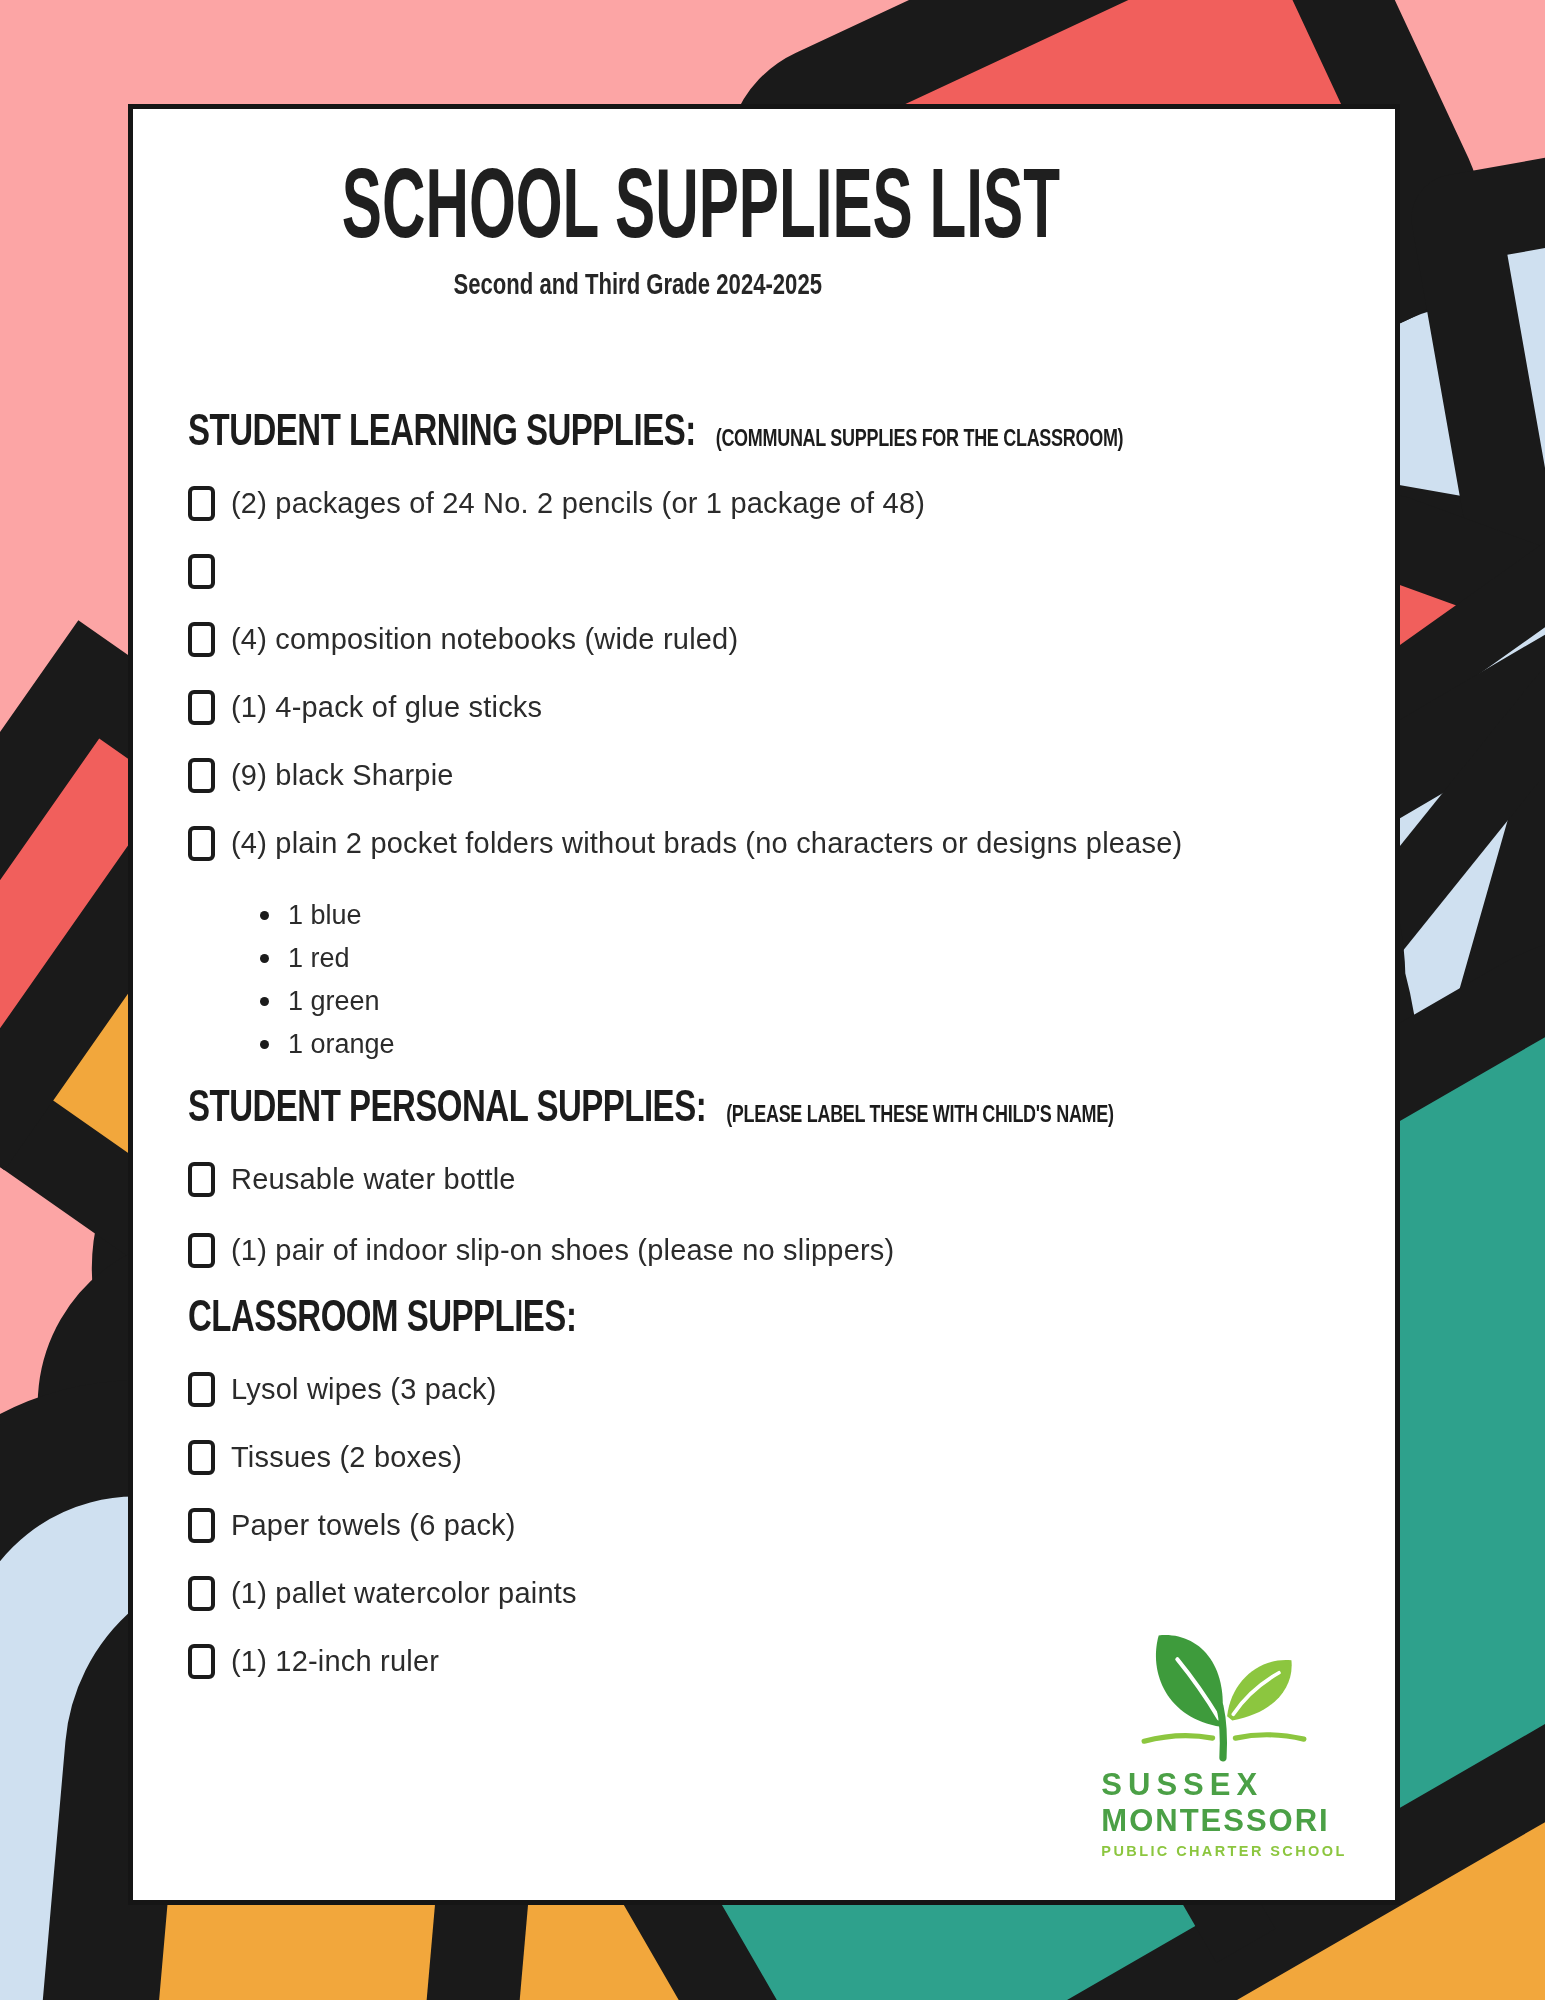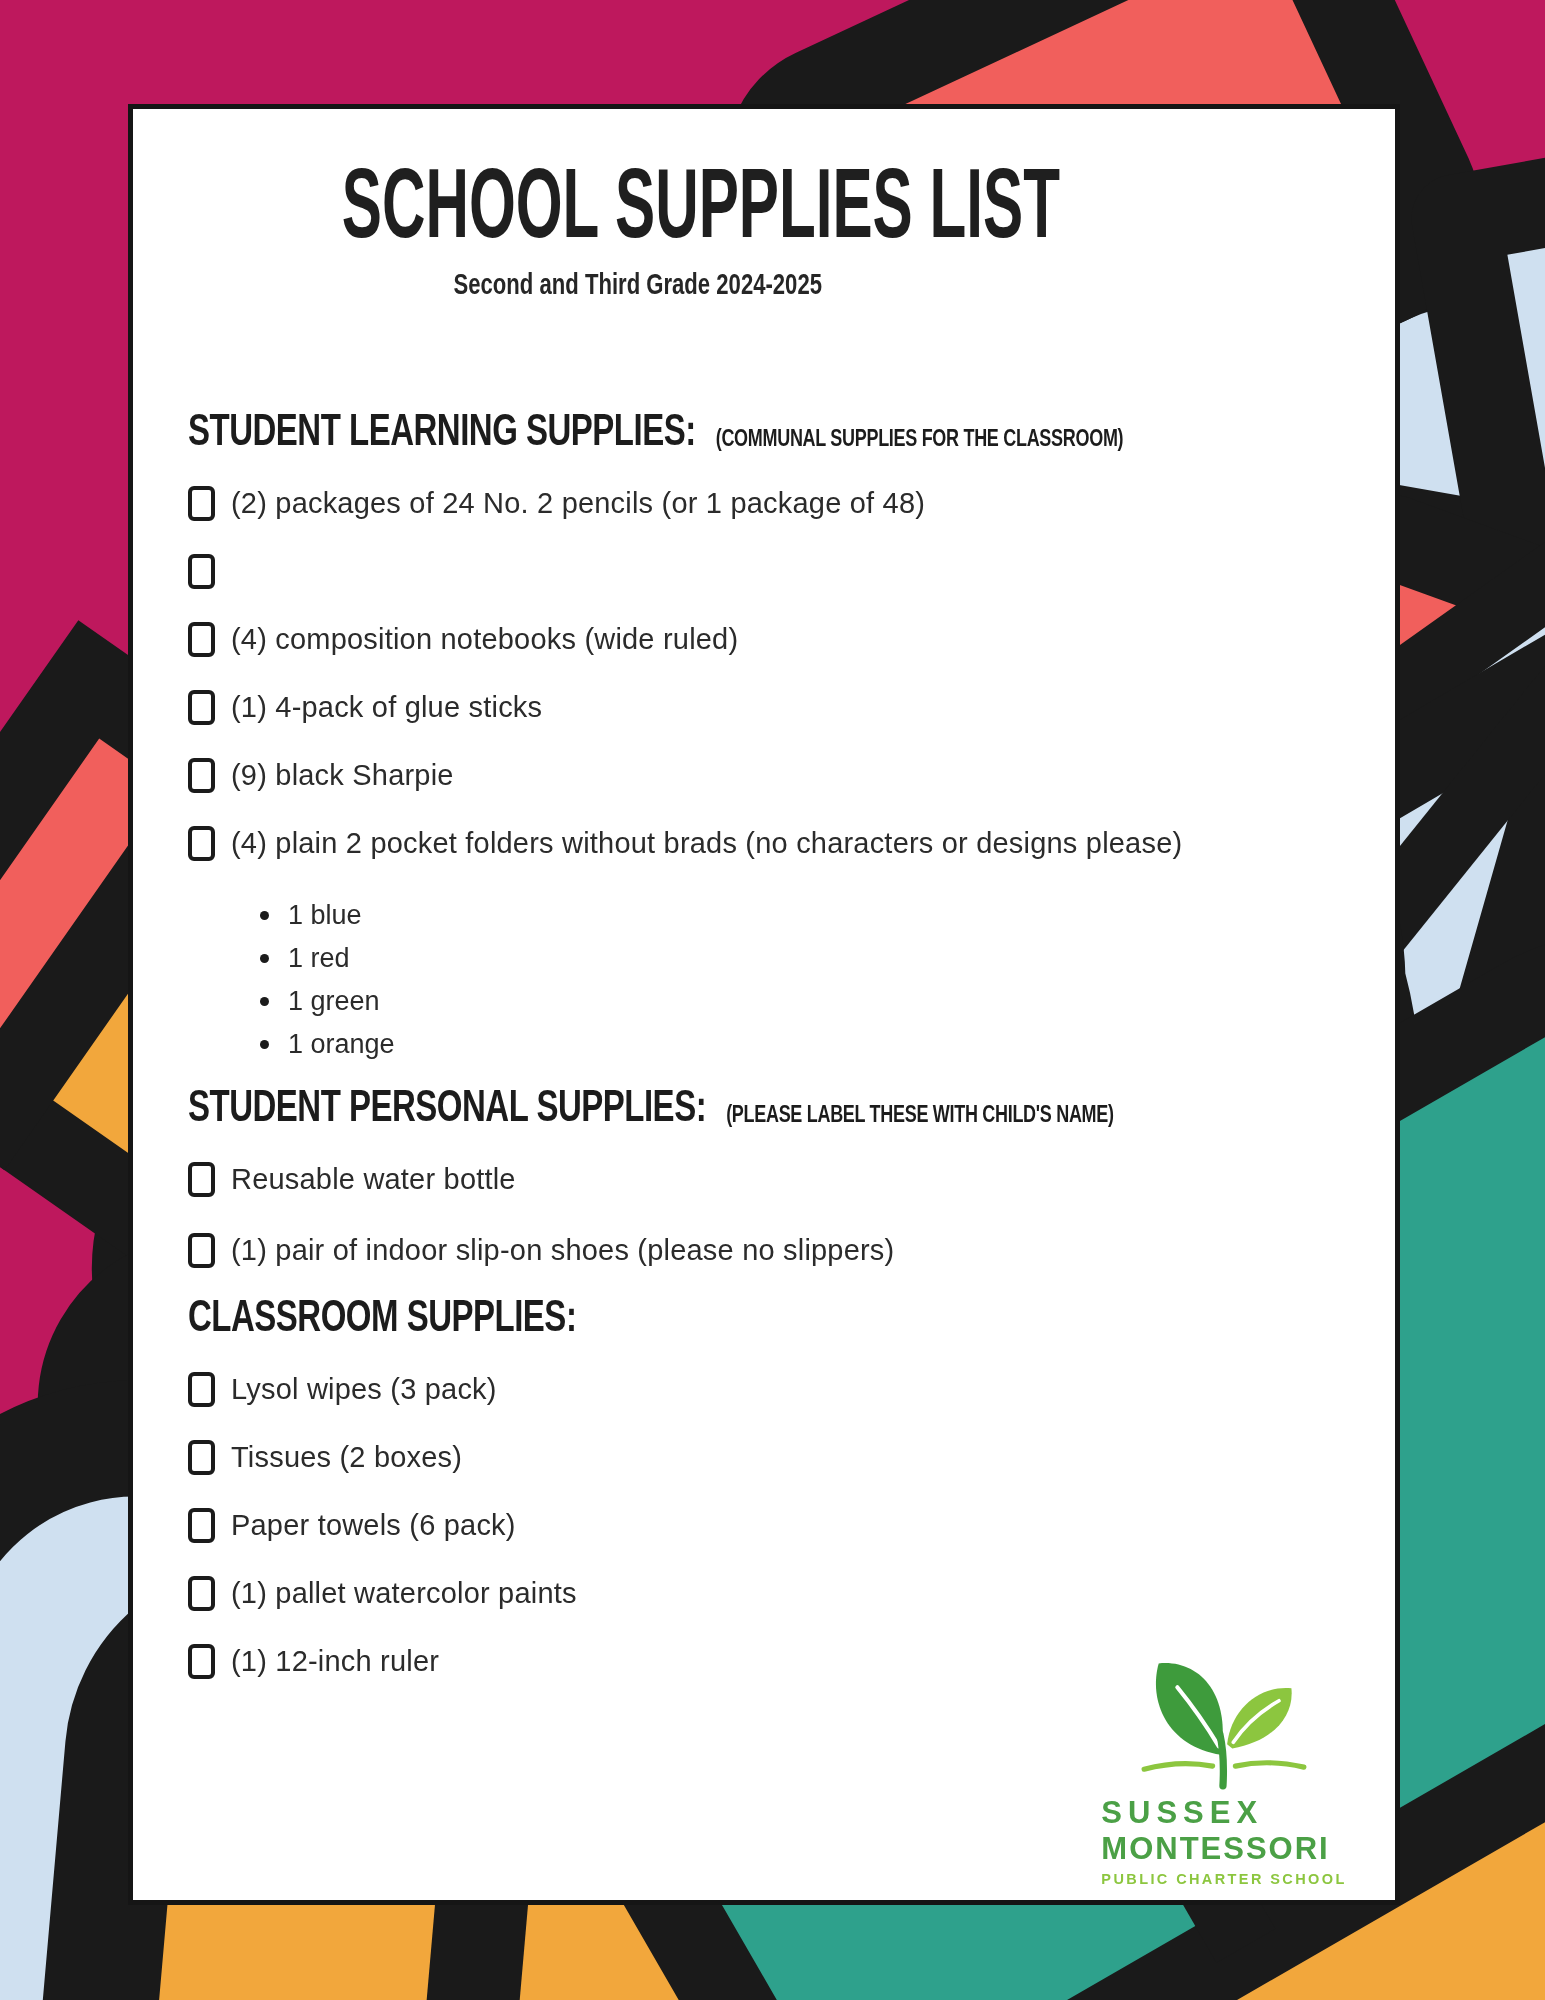--- a/index.html
+++ b/index.html
@@ -1,18 +1,18 @@
 <!DOCTYPE html>
 <html><head>
 <meta charset="utf-8">
 <style>
   * { margin:0; padding:0; box-sizing:border-box; }
   html,body { width:1545px; height:2000px; background:#ffffff; overflow:hidden;
               font-family:"Liberation Sans", sans-serif; }
-  .stage { position:relative; width:1545px; height:1580px; background:#be185d; }
+  .stage { position:relative; width:1545px; height:1580px; background:#fca5a5; }
 
   
   .bg-svg { position:absolute; left:0; top:0; width:1545px; height:2000px; z-index:0; }
 
   
   .card { position:absolute; left:128px; top:104px; width:1272px; height:1801px;
           background:#ffffff; border:5px solid #151515; z-index:1;
           padding:46px 40px 0 55px; }
 
   .head { width:900px; text-align:center; }
@@ -38,21 +38,21 @@
               background:#fff; flex:0 0 auto; }
   .item-label { margin-left:16px; font-size:29px; color:#2b2b2b; letter-spacing:0.2px; }
 
   ul.bullets { list-style:none; margin:2px 0 20px 70px; }
   ul.bullets li { position:relative; padding-left:30px; font-size:27px; color:#2b2b2b;
                   line-height:43px; }
   ul.bullets li::before { content:""; position:absolute; left:2px; top:17px; width:9px; height:9px;
                           border-radius:50%; background:#1b1b1b; }
 
   
-  .logo { position:absolute; right:16px; bottom:12px; width:310px; text-align:center; z-index:2; }
+  .logo { position:absolute; right:16px; bottom:40px; width:310px; text-align:center; z-index:2; }
   .logo-text { display:inline-block; text-align:left; }
   .logo-line1 { font-size:31px; font-weight:700; letter-spacing:6px; color:#4BA046; }
   .logo-line2 { font-size:31px; font-weight:700; letter-spacing:2px; color:#4BA046; }
   .logo-line3 { font-size:14.5px; font-weight:700; letter-spacing:2.4px; color:#8CC63F; margin-top:4px; }
 </style>
 </head>
 <body>
 
 <div class="stage">
 

